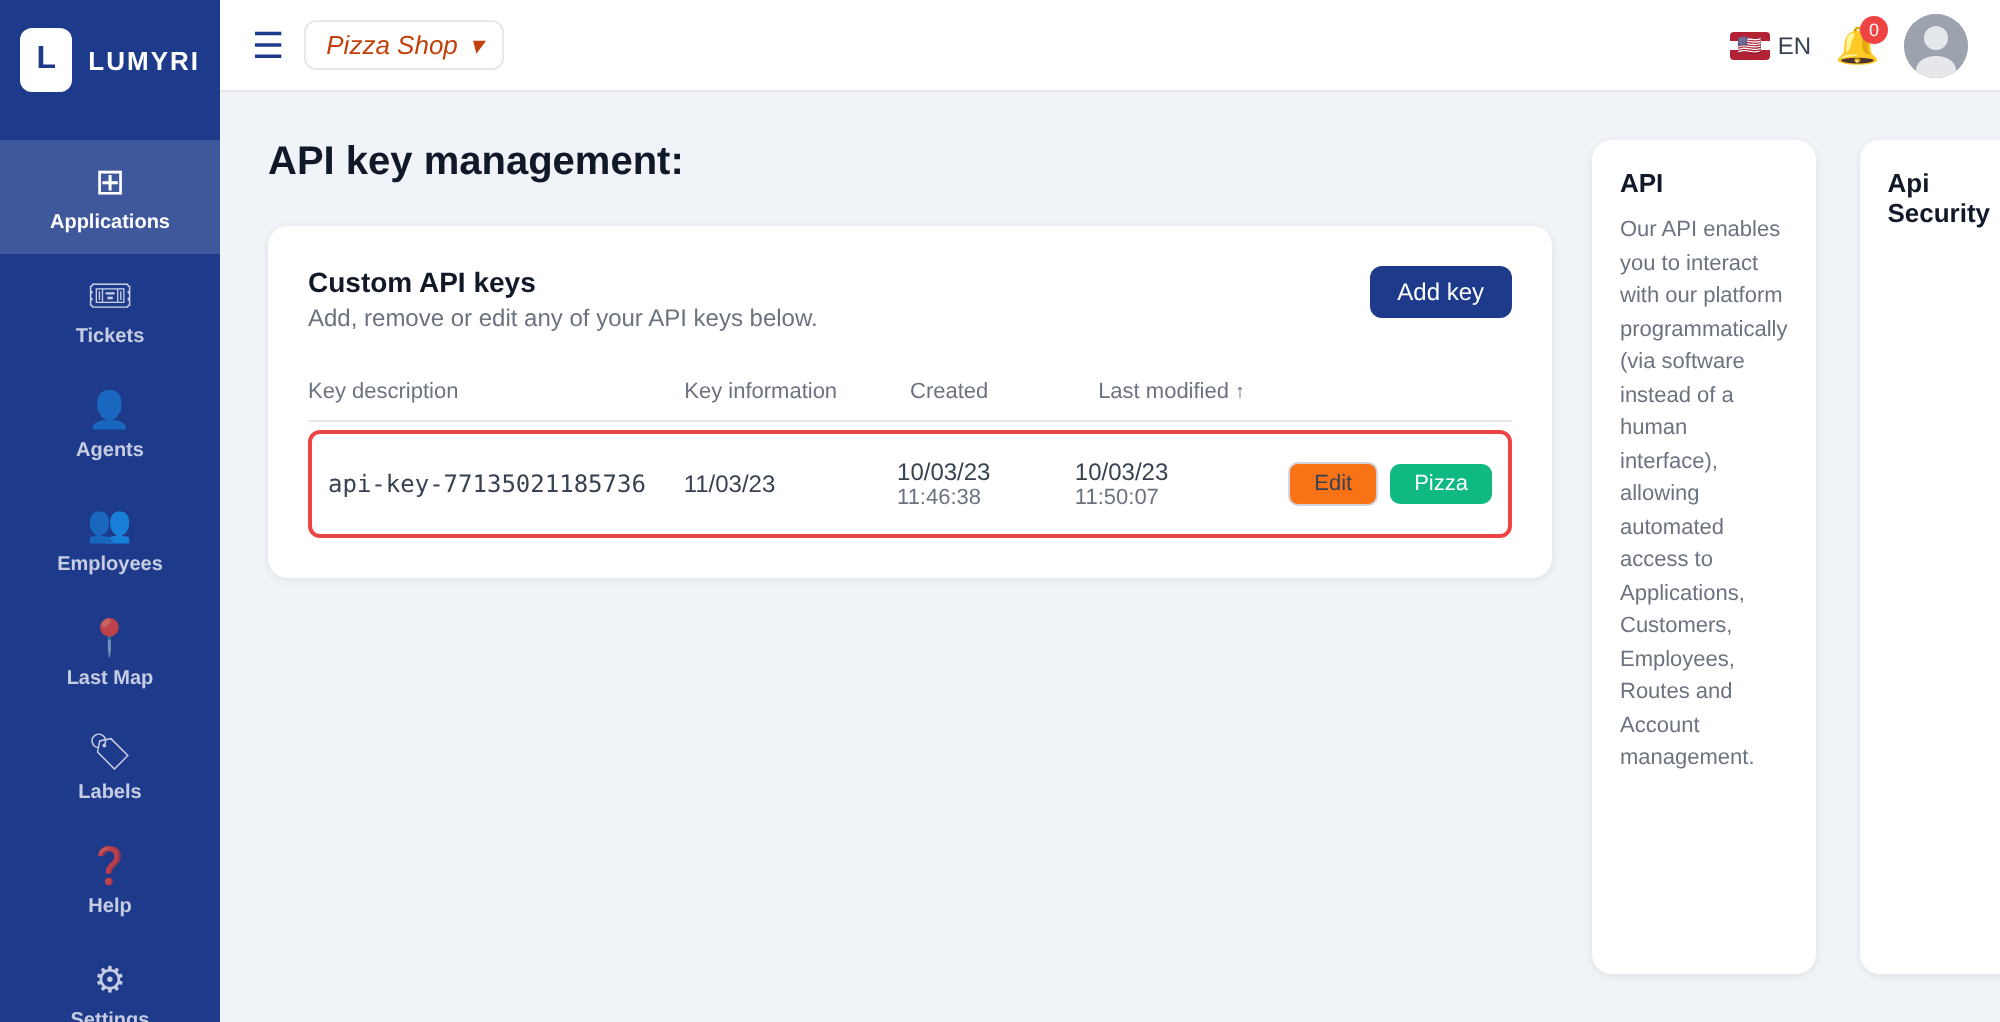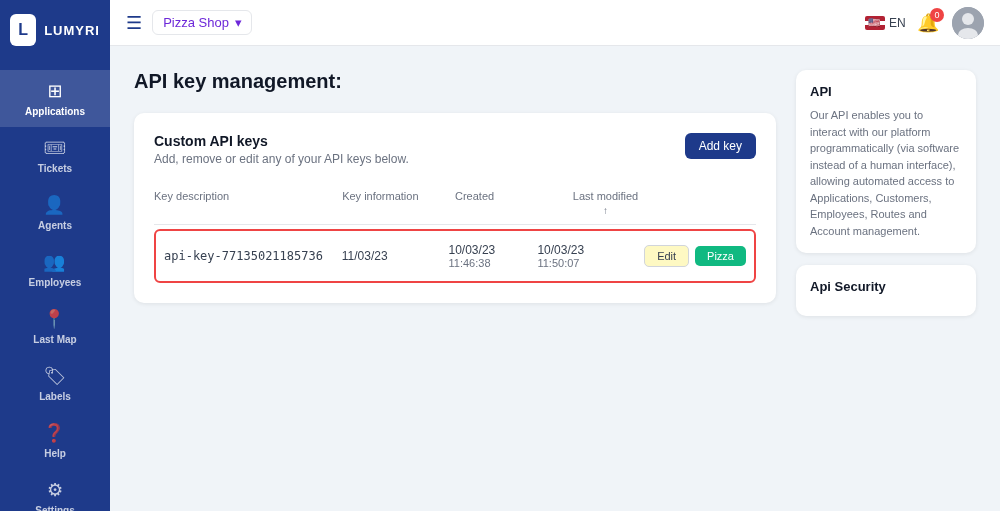--- a/index.html
+++ b/index.html
@@ -87,21 +87,22 @@
     }
     .header-shop-selector {
       display: flex;
       align-items: flex-start;
       gap: 6px;
       border: 1px solid #e5e7eb;
       border-radius: 6px;
       padding: 4px 10px;
       cursor: pointer;
       font-size: 13px;
-      color: #6d28d9;
+      color: #c2410c;
+      font-style: italic;
     }
     .header-spacer { flex: 1; }
     .header-right {
       display: flex;
       align-items: center;
       gap: 12px;
     }
     .header-flag {
       display: flex;
       align-items: center;
@@ -211,21 +212,20 @@
     }
     .table-header-cell {
       font-size: 11px;
       color: #6b7280;
       font-weight: 500;
     }
     .table-header-cell.sortable {
       display: flex;
       align-items: center;
       gap: 3px;
-      flex-direction: column;
     }
     .sort-icon { font-size: 10px; }
 
     .api-row {
       display: grid;
       grid-template-columns: 2fr 1.2fr 1fr 1.2fr 1fr;
       align-items: center;
       padding: 12px 8px;
       border: 2px solid #ef4444;
       border-radius: 6px;
@@ -244,43 +244,43 @@
       font-size: 11px;
       color: #6b7280;
     }
     .row-actions {
       display: flex;
       gap: 6px;
       align-items: center;
     }
     .edit-btn {
       border: 1px solid #d1d5db;
-      background: #fef9c3;
+      background: #f97316;
       color: #374151;
       padding: 4px 12px;
       border-radius: 5px;
       font-size: 11px;
       cursor: pointer;
     }
     .remove-btn {
       background: #10b981;
       color: white;
       border: none;
       padding: 4px 12px;
       border-radius: 5px;
       font-size: 11px;
       cursor: pointer;
     }
 
     
     .content-sidebar {
       width: 180px;
       display: flex;
-      flex-direction: column;
-      gap: 12px;
+      flex-direction: row;
+      gap: 22px;
     }
     .info-card {
       background: white;
       border-radius: 10px;
       padding: 14px;
       box-shadow: 0 1px 4px rgba(0,0,0,0.08);
     }
     .info-card-title {
       font-size: 13px;
       font-weight: 600;

